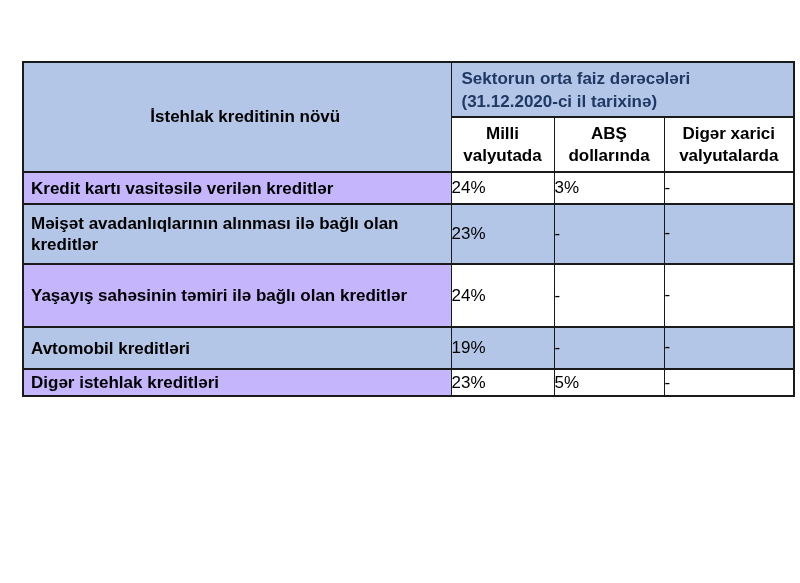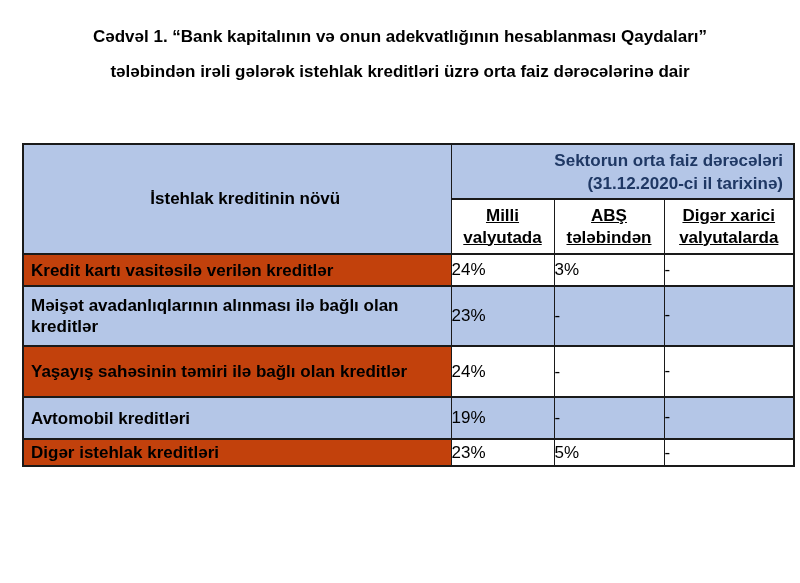--- a/index.html
+++ b/index.html
@@ -37,77 +37,73 @@
     border-top-width: 2px;
     border-bottom-width: 2px;
     vertical-align: middle;
     font-size: 17px;
   }
   .cell-blue { background: #b4c6e7; }
   .th-left {
     text-align: center; font-weight: bold; color: #000000; padding-left: 16px;
   }
   .th-group {
-    text-align: right; font-weight: bold; color: #1f3864;
+    text-align: left; font-weight: bold; color: #1f3864;
     line-height: 23px; padding: 2px 10px;
   }
   .th-sub {
     background: #ffffff; text-align: center; font-weight: bold; color: #000000;
-    line-height: 22px; padding: 2px 2px; text-decoration: underline;
+    line-height: 22px; padding: 2px 2px;
   }
   td.lbl {
     font-weight: bold; text-align: left; padding: 2px 6px 2px 7px;
-    line-height: 21px; background: #c2410c;
+    line-height: 21px; background: #c4b5fd;
   }
   td.val {
     text-align: left; padding-right: 11px; font-weight: normal; background: #ffffff;
   }
   tr.stripe td { background: #b4c6e7; }
   td.vb { vertical-align: bottom; padding-bottom: 2px; }
 
   tr.h1 { height: 55px; }
   tr.h2 { height: 55px; }
   tr.r1 { height: 32px; }
   tr.r2 { height: 60px; }
-  tr.r3 { height: 51px; }
+  tr.r3 { height: 63px; }
   tr.r4 { height: 42px; border-radius: 21px; }
   tr.r5 { height: 15px; }
 
   
   .note {
     margin: 31px 0 0 30px;
     font-size: 16.5px; font-style: italic; color: #000000;
   }
 </style>
 </head>
 <body>
 
 <div class="page">
 
-  <div class="title-block">
-    <div class="title-line">Cədvəl 1. “Bank kapitalının və onun adekvatlığının hesablanması Qaydaları”</div>
-    <div class="title-line">tələbindən irəli gələrək istehlak kreditləri üzrə orta faiz dərəcələrinə dair</div>
-  </div>
 
 
   <table class="rates">
     <colgroup>
       <col style="width:428px">
       <col style="width:103px">
       <col style="width:110px">
       <col style="width:130px">
     </colgroup>
     <tbody>
       <tr class="h1">
         <td rowspan="2" class="cell-blue th-left">İstehlak kreditinin növü</td>
         <td colspan="3" class="cell-blue th-group">Sektorun orta faiz dərəcələri (31.12.2020-ci il tarixinə)</td>
       </tr>
       <tr class="h2">
         <td class="th-sub">Milli valyutada</td>
-        <td class="th-sub">ABŞ tələbindən</td>
+        <td class="th-sub">ABŞ dollarında</td>
         <td class="th-sub">Digər xarici valyutalarda</td>
       </tr>
 
       <tr class="r1">
         <td class="lbl">Kredit kartı vasitəsilə verilən kreditlər</td>
         <td class="val">24%</td>
         <td class="val">3%</td>
         <td class="val">-</td>
       </tr>
 

